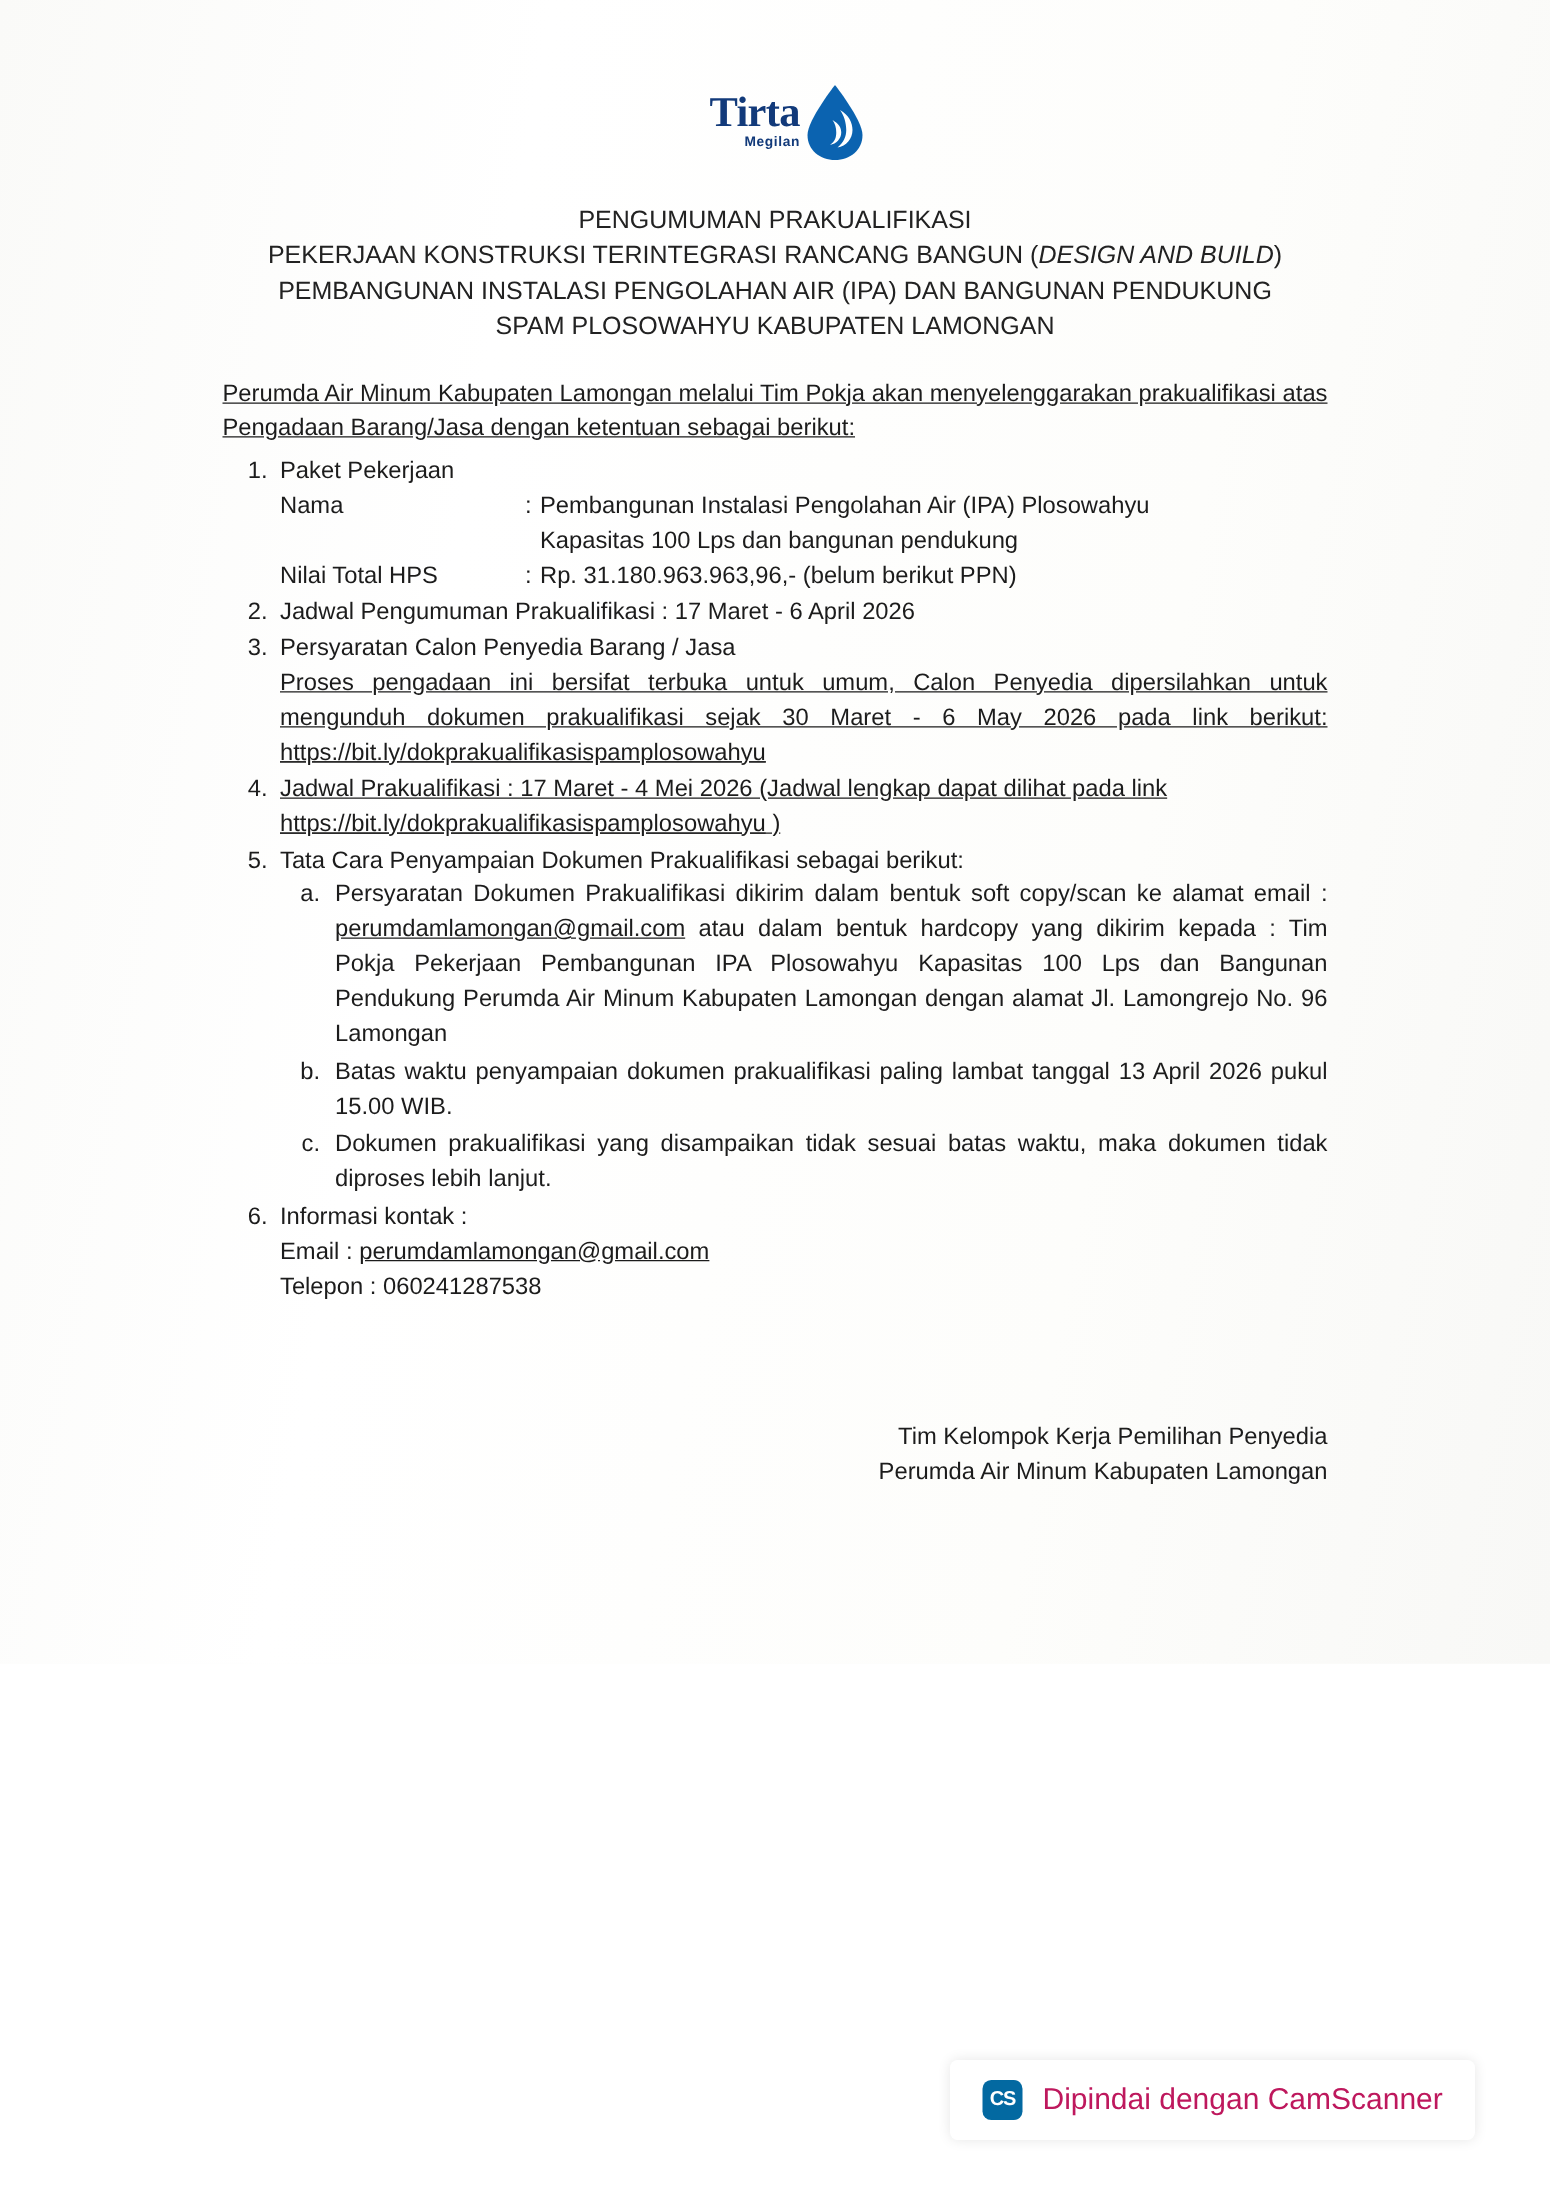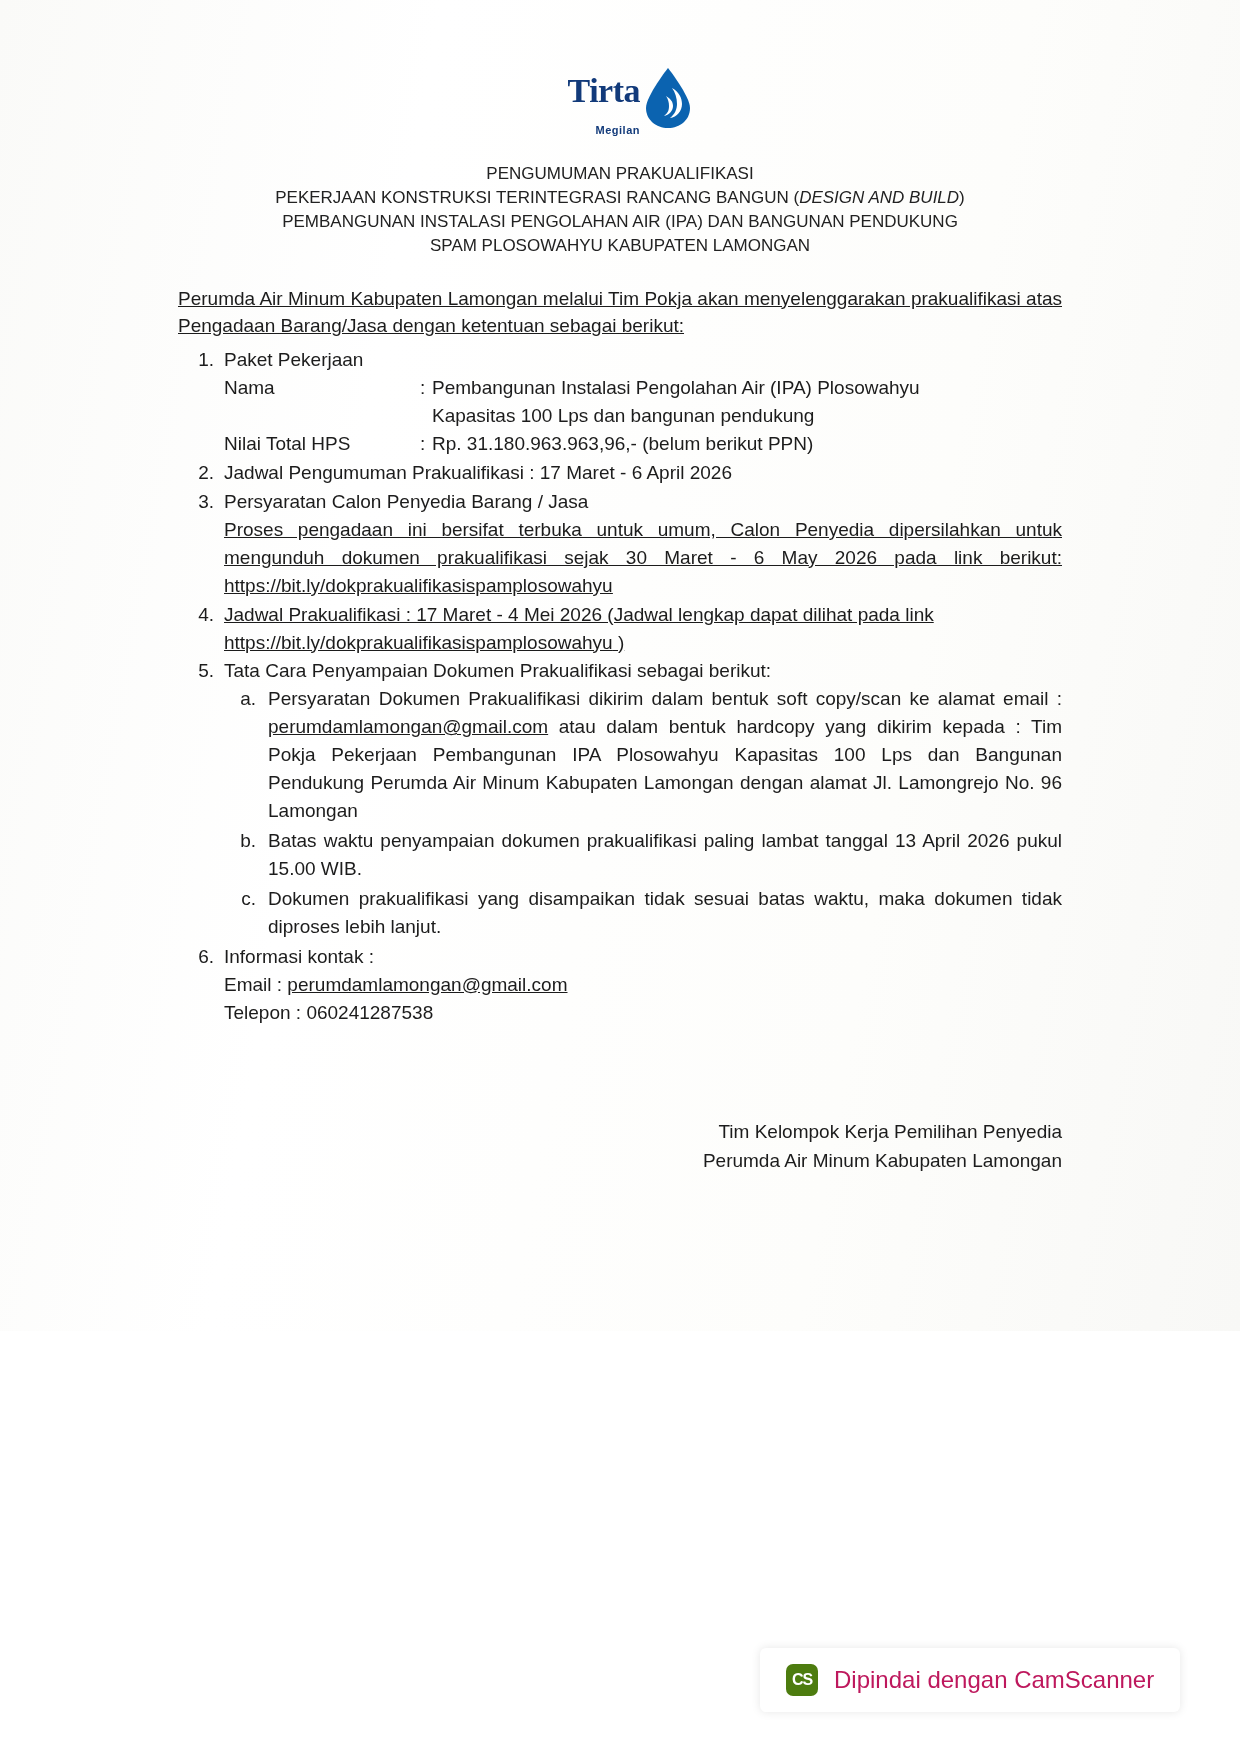--- a/index.html
+++ b/index.html
@@ -58,36 +58,35 @@
     position: absolute;
     left: 0;
     top: 48px;
     width: 120px;
     text-align: right;
     font-family: "Liberation Sans", sans-serif;
     font-size: 11px;
     font-weight: bold;
     color: #123a7a;
     letter-spacing: 0.5px;
-    margin-top: 16px;
   }
   .logo-drop {
     position: absolute;
     left: 122px;
     top: 6px;
     width: 52px;
     height: 64px;
   }
   .logo-drop svg { display:block; }
 
   
   .title-block {
     margin-top: 22px;
     text-align: center;
-    font-size: 17px;
+    font-size: 20px;
     line-height: 1.42;
     color: #222;
   }
   .title-block .line { display: block; }
   .title-block .em { font-style: italic; }
 
   
   .body-block {
     margin: 26px 178px 0 178px;
     font-size: 19px;
@@ -180,21 +179,21 @@
     box-shadow: 0 0 10px rgba(0,0,0,0.10);
     display: flex;
     align-items: center;
     padding-left: 26px;
     box-sizing: border-box;
   }
   .cs-badge {
     width: 32px;
     height: 32px;
     border-radius: 7px;
-    background: #4d7c0f;
+    background: #0369a1;
     color: #fff;
     font-size: 16px;
     font-weight: bold;
     font-family: "Liberation Sans", sans-serif;
     display: flex;
     align-items: center;
     justify-content: center;
     letter-spacing: -1px;
   }
   .cs-text {

